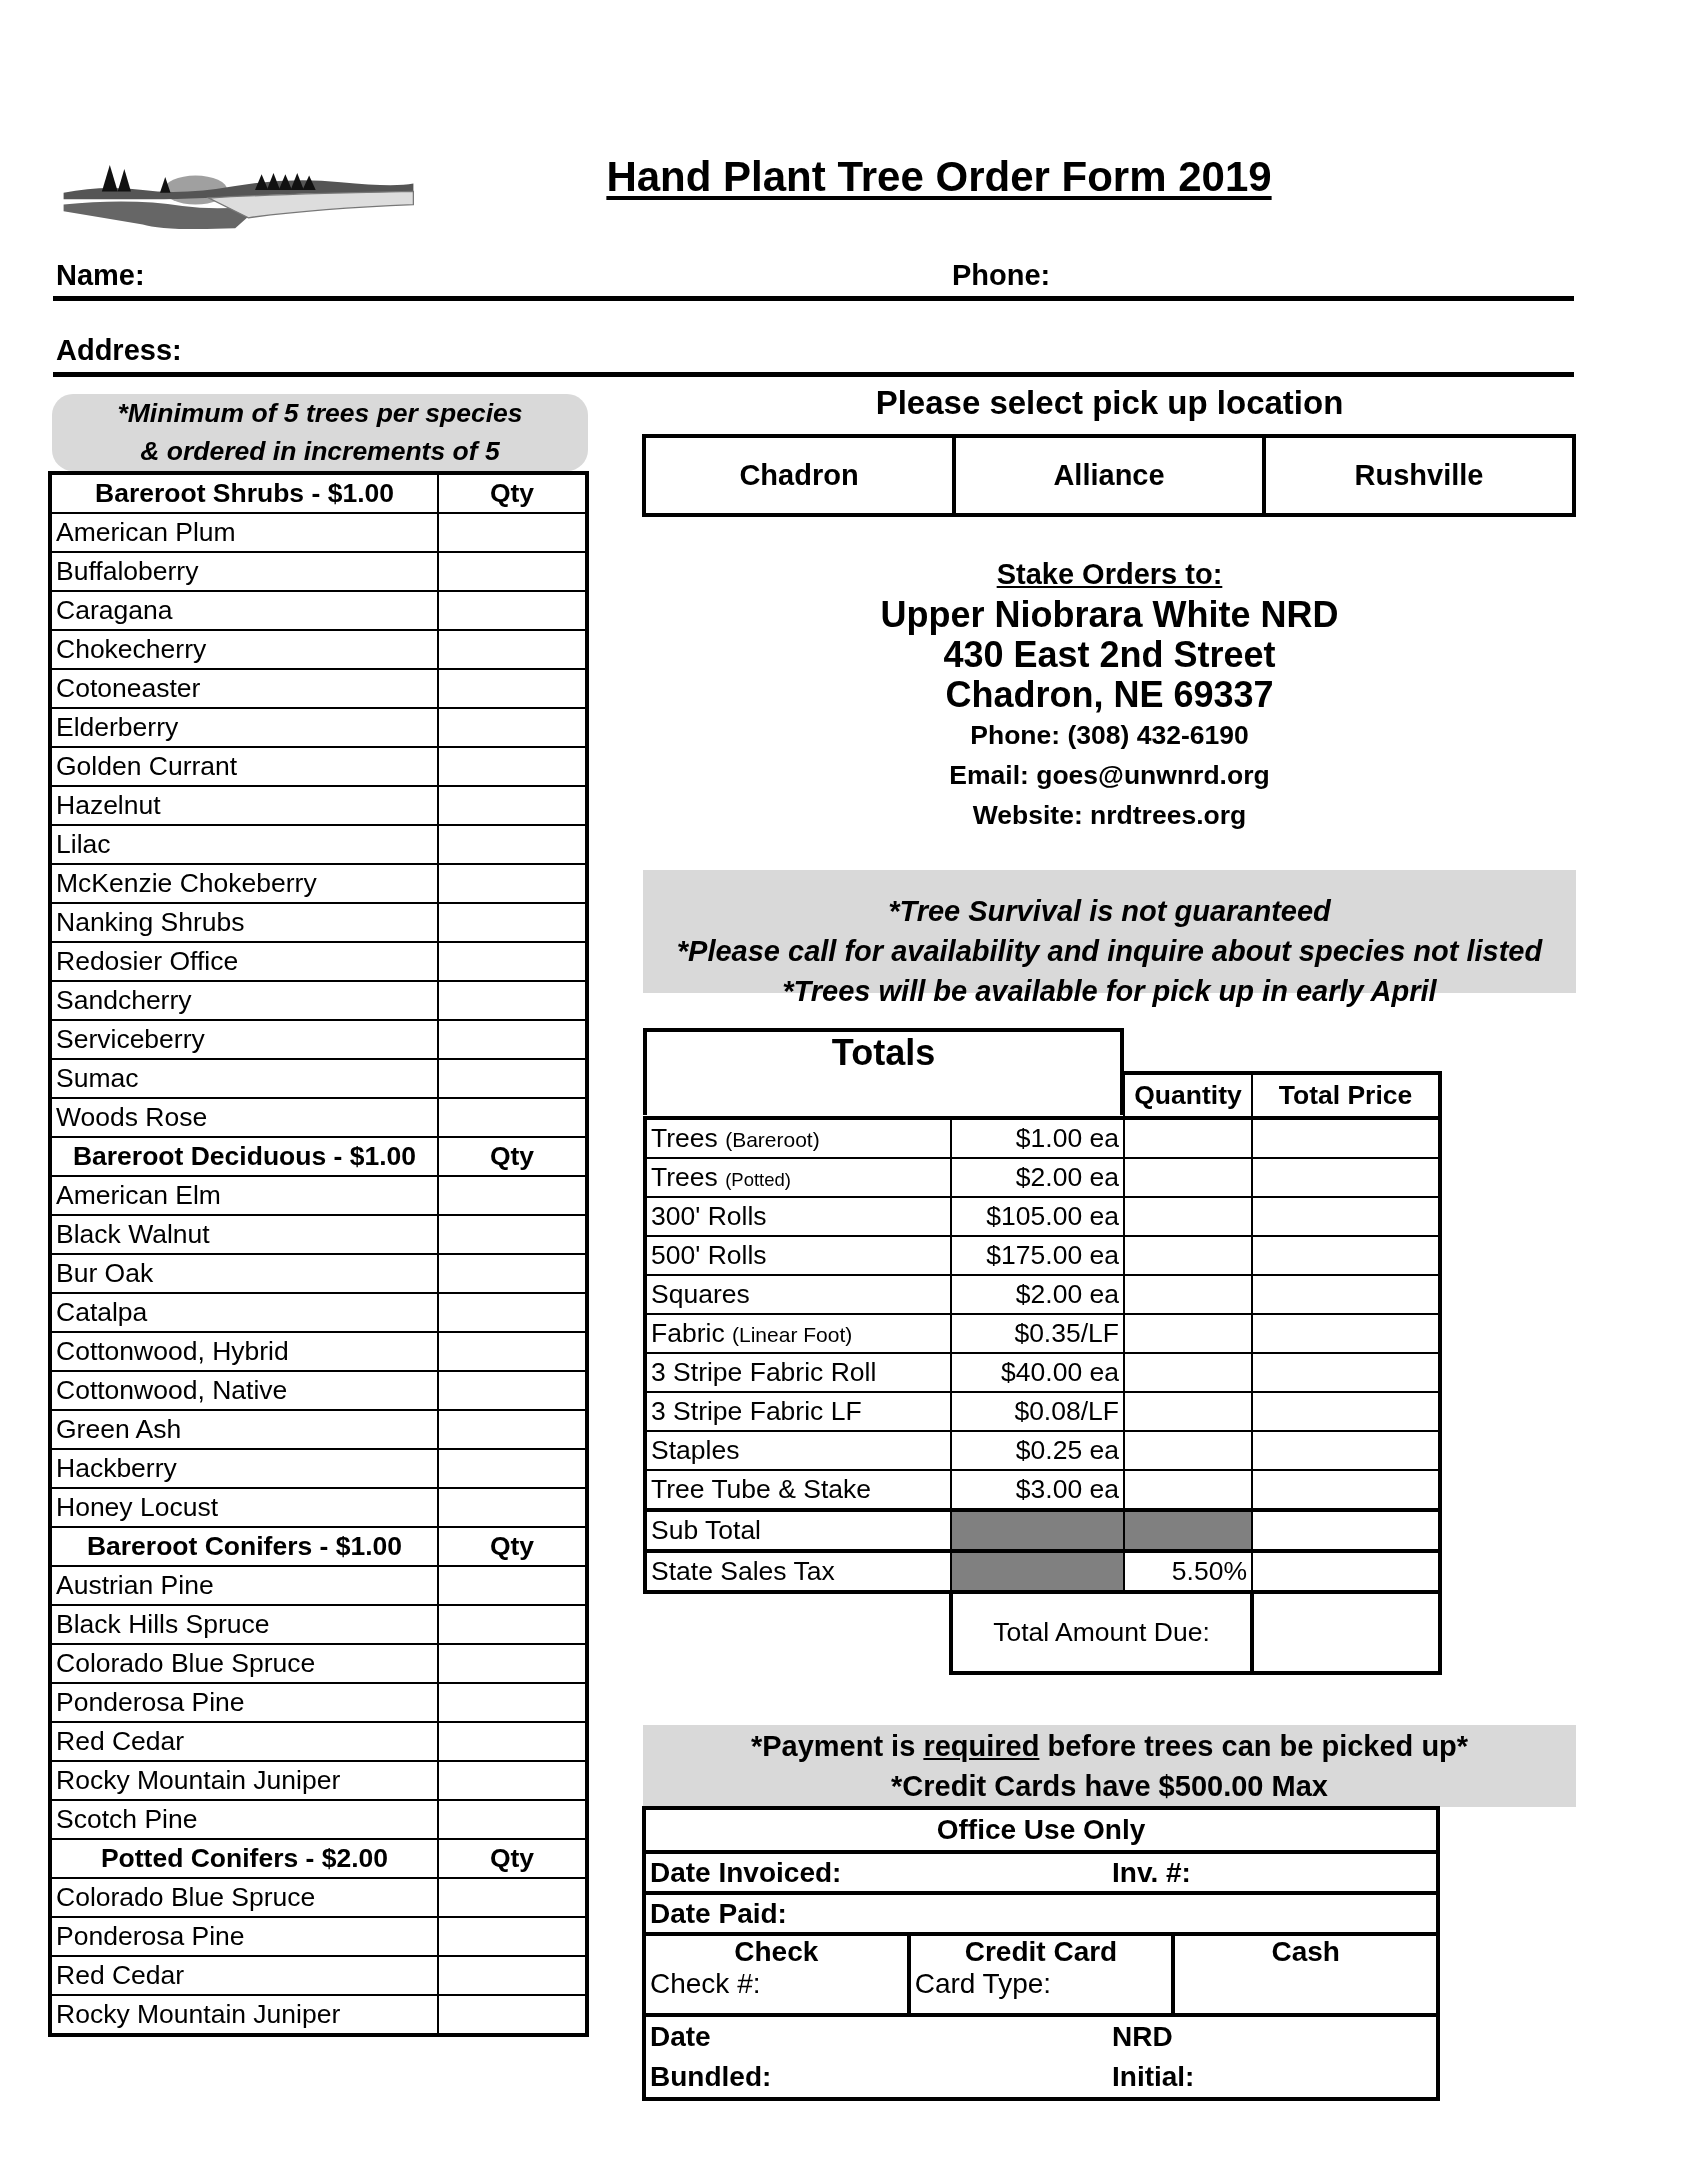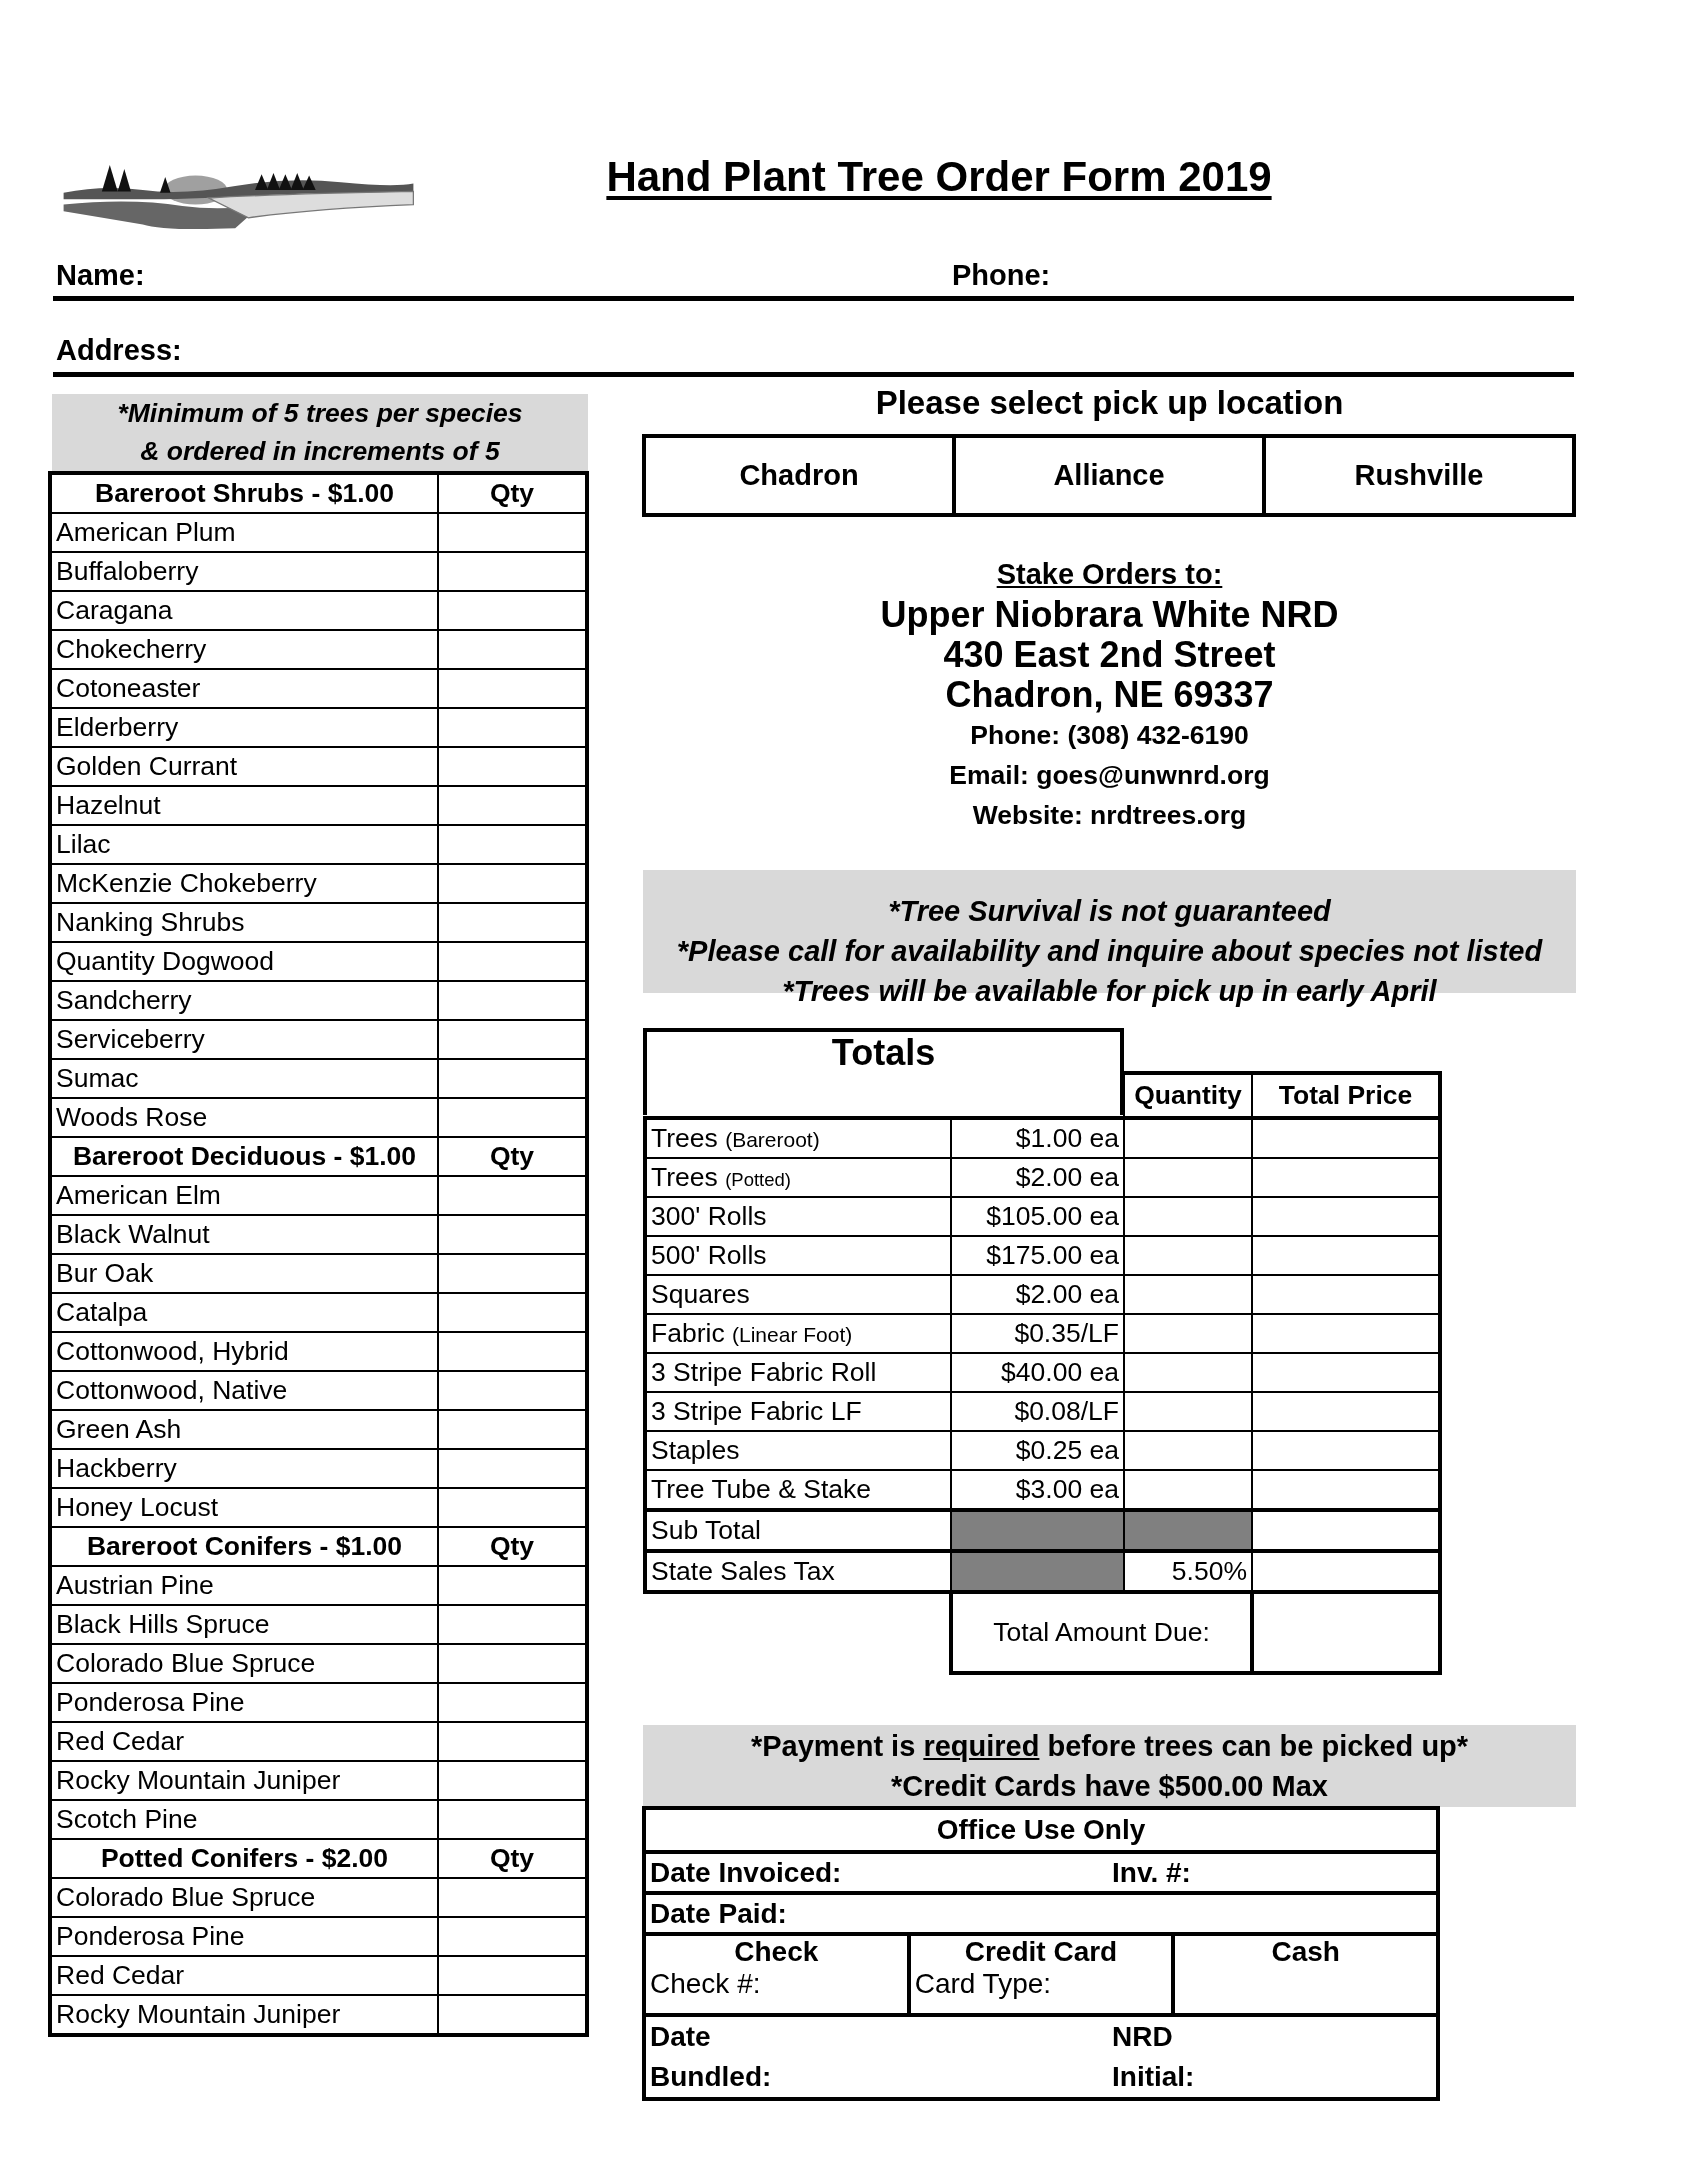--- a/index.html
+++ b/index.html
@@ -13,21 +13,21 @@
 
   
   #logo { left:63px; top:165px; width:351px; height:66px; }
   #title { left:0; width:1878px; top:153px; font-size:42px; font-weight:bold; text-decoration:underline;
            text-underline-offset:5.3px; text-align:center; }
   .field-label { font-size:29px; font-weight:bold; }
   .rule { height:5.3px; background:#000; left:53px; width:1521px; }
 
   
   #min-note { left:52px; top:394px; width:536px; height:77px; font-size:26.5px; font-style:italic; font-weight:bold;
-              line-height:38px; text-align:center; }
+              line-height:38px; text-align:center;border-radius:21px; }
   #left-table { left:48px; top:471px; width:541px; border:4.6px solid #000; border-collapse:collapse; table-layout:fixed; }
   #left-table td { border:2px solid #000; height:37px; padding:0 4px; font-size:26.5px; white-space:nowrap; overflow:hidden; }
   #left-table td.qty { width:138px; }
   #left-table tr.hdr td { font-weight:bold; text-align:center; }
 
   
   #pickup-title { left:643px; width:933px; top:384px; font-size:33px; font-weight:bold; text-align:center; }
   #pickup-table { left:642px; top:434px; width:934px; height:83px; border:4.6px solid #000; border-collapse:collapse; table-layout:fixed; }
   #pickup-table td { border:4.6px solid #000; font-size:29px; font-weight:bold; text-align:center; }
 
@@ -144,21 +144,21 @@
       </tr>
     <tr>
         <td>McKenzie Chokeberry</td>
         <td class="qty"></td>
       </tr>
     <tr>
         <td>Nanking Shrubs</td>
         <td class="qty"></td>
       </tr>
     <tr>
-        <td>Quantity Dogwood</td>
+        <td>Redosier Office</td>
         <td class="qty"></td>
       </tr>
     <tr>
         <td>Sandcherry</td>
         <td class="qty"></td>
       </tr>
     <tr>
         <td>Serviceberry</td>
         <td class="qty"></td>
       </tr>

